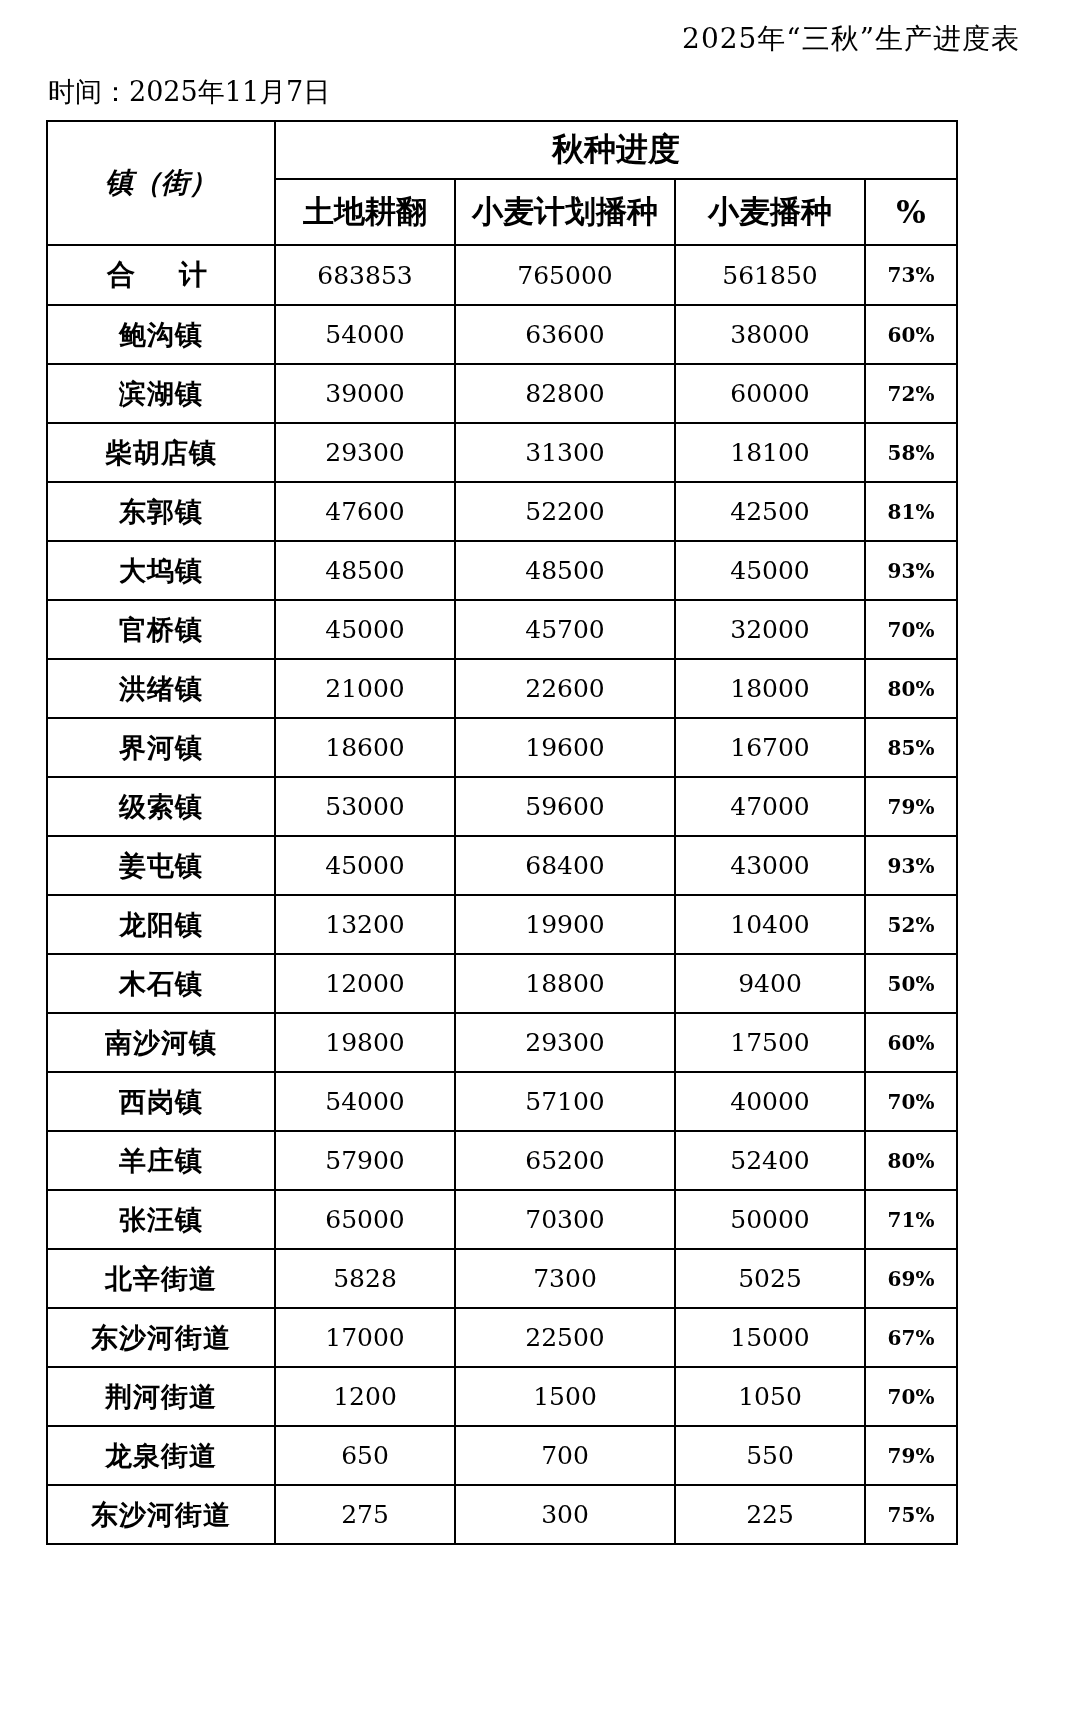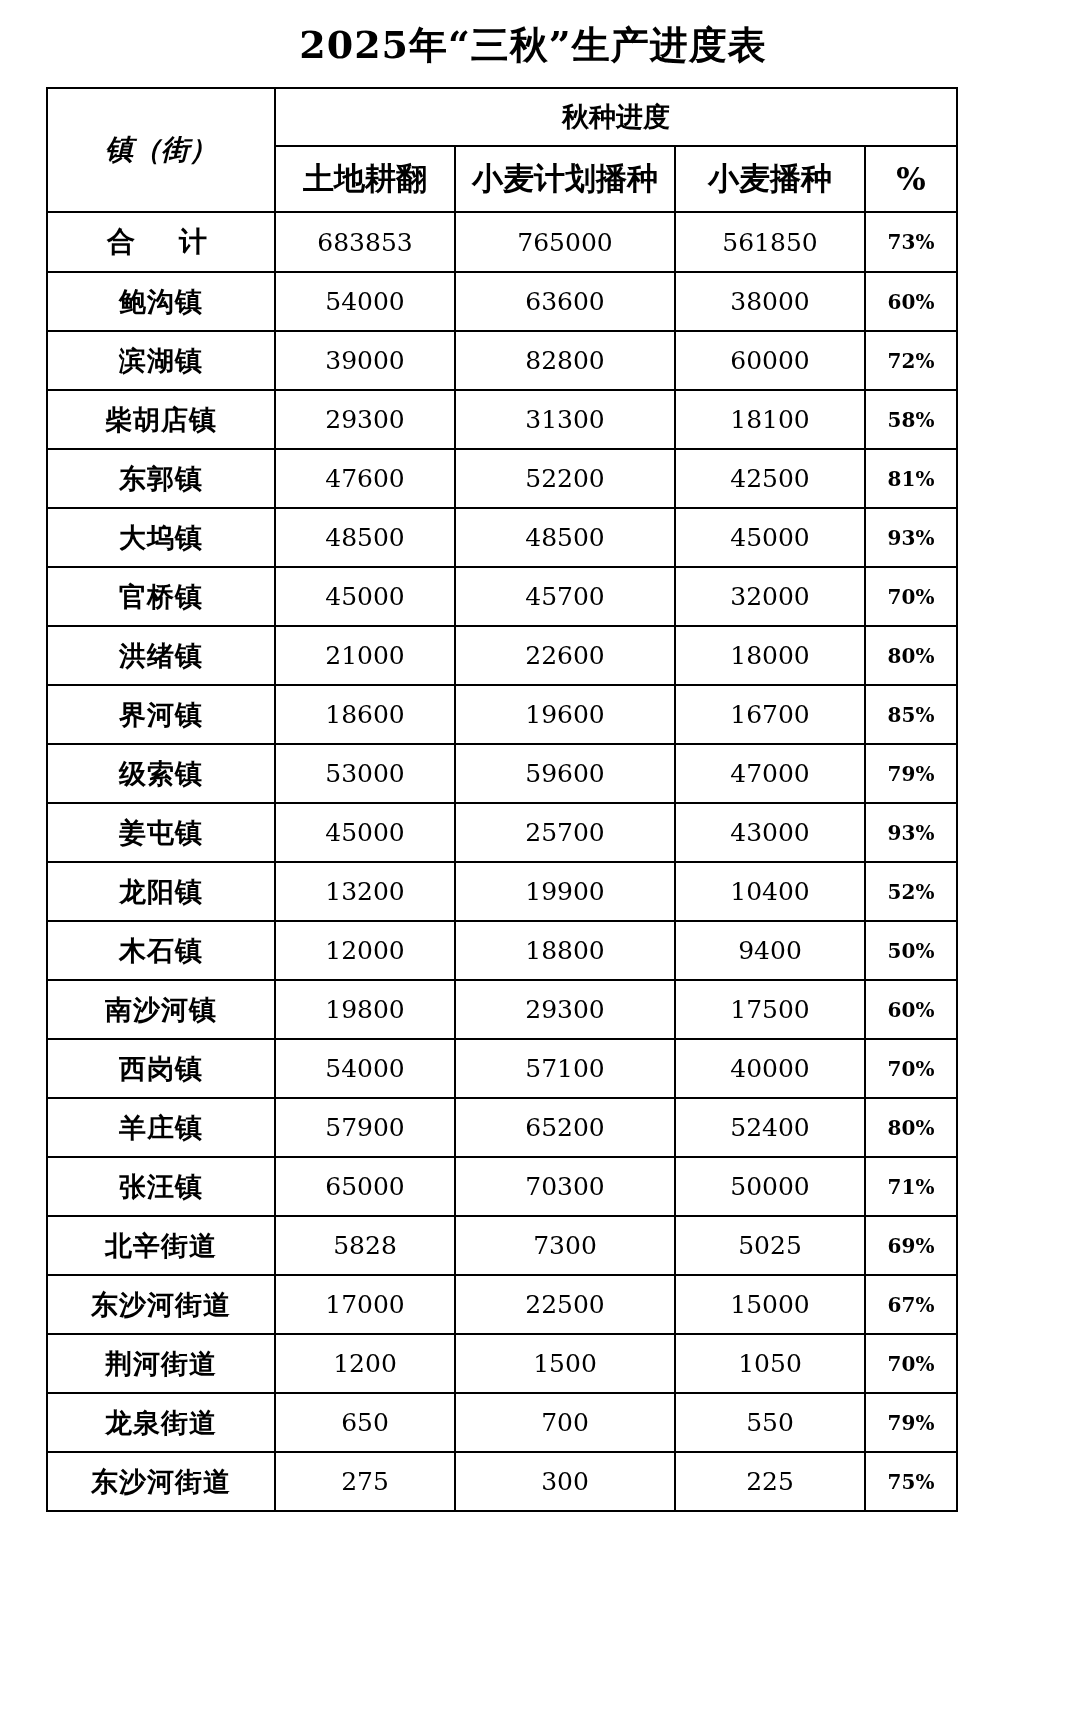--- a/index.html
+++ b/index.html
@@ -12,23 +12,23 @@
     min-height: 1711px;
     font-family: "DejaVu Serif", "Liberation Serif", serif;
     color: #000000;
   }
   .page {
     width: 1080px;
     box-sizing: border-box;
     padding: 14px 60px 0 46px;
   }
   .doc-title {
-    text-align: center;
-    font-size: 38px;
-    font-weight: bold;
+    text-align: right;
+    font-size: 28px;
+    font-weight: normal;
     letter-spacing: 1px;
     margin: 6px 0 16px 0;
     font-family: "DejaVu Serif", "Liberation Serif", serif;
   }
   .doc-date {
     font-size: 27px;
     margin: 0 0 10px 2px;
     font-family: "DejaVu Serif", "Liberation Serif", serif;
   }
   table.progress-table {
@@ -45,21 +45,21 @@
     padding: 0;
   }
   .col-town  { width: 228px; }
   .col-till  { width: 180px; }
   .col-plan  { width: 220px; }
   .col-sown  { width: 190px; }
   .col-pct   { width: 92px; }
 
   .head-group {
     height: 56px;
-    font-size: 27px;
+    font-size: 32px;
     font-weight: bold;
   }
   .head-town {
     font-size: 28px;
     font-weight: bold;
     font-style: italic;
   }
   .head-sub {
     height: 64px;
     font-size: 31px;
@@ -91,20 +91,21 @@
     font-size: 20px;
     font-weight: bold;
   }
 </style>
 </head>
 <body>
 
 <div class="page">
 
   <div class="doc-title">2025年“三秋”生产进度表</div>
+  <div class="doc-date">时间：2025年11月7日</div>
 
   <table class="progress-table">
     <colgroup>
       <col class="col-town">
       <col class="col-till">
       <col class="col-plan">
       <col class="col-sown">
       <col class="col-pct">
     </colgroup>
     <thead>
@@ -187,21 +188,21 @@
       <tr>
         <td class="name-cell">级索镇</td>
         <td class="num-cell">53000</td>
         <td class="num-cell">59600</td>
         <td class="num-cell">47000</td>
         <td class="pct-cell">79%</td>
       </tr>
       <tr>
         <td class="name-cell">姜屯镇</td>
         <td class="num-cell">45000</td>
-        <td class="num-cell">25700</td>
+        <td class="num-cell">68400</td>
         <td class="num-cell">43000</td>
         <td class="pct-cell">93%</td>
       </tr>
       <tr>
         <td class="name-cell">龙阳镇</td>
         <td class="num-cell">13200</td>
         <td class="num-cell">19900</td>
         <td class="num-cell">10400</td>
         <td class="pct-cell">52%</td>
       </tr>

